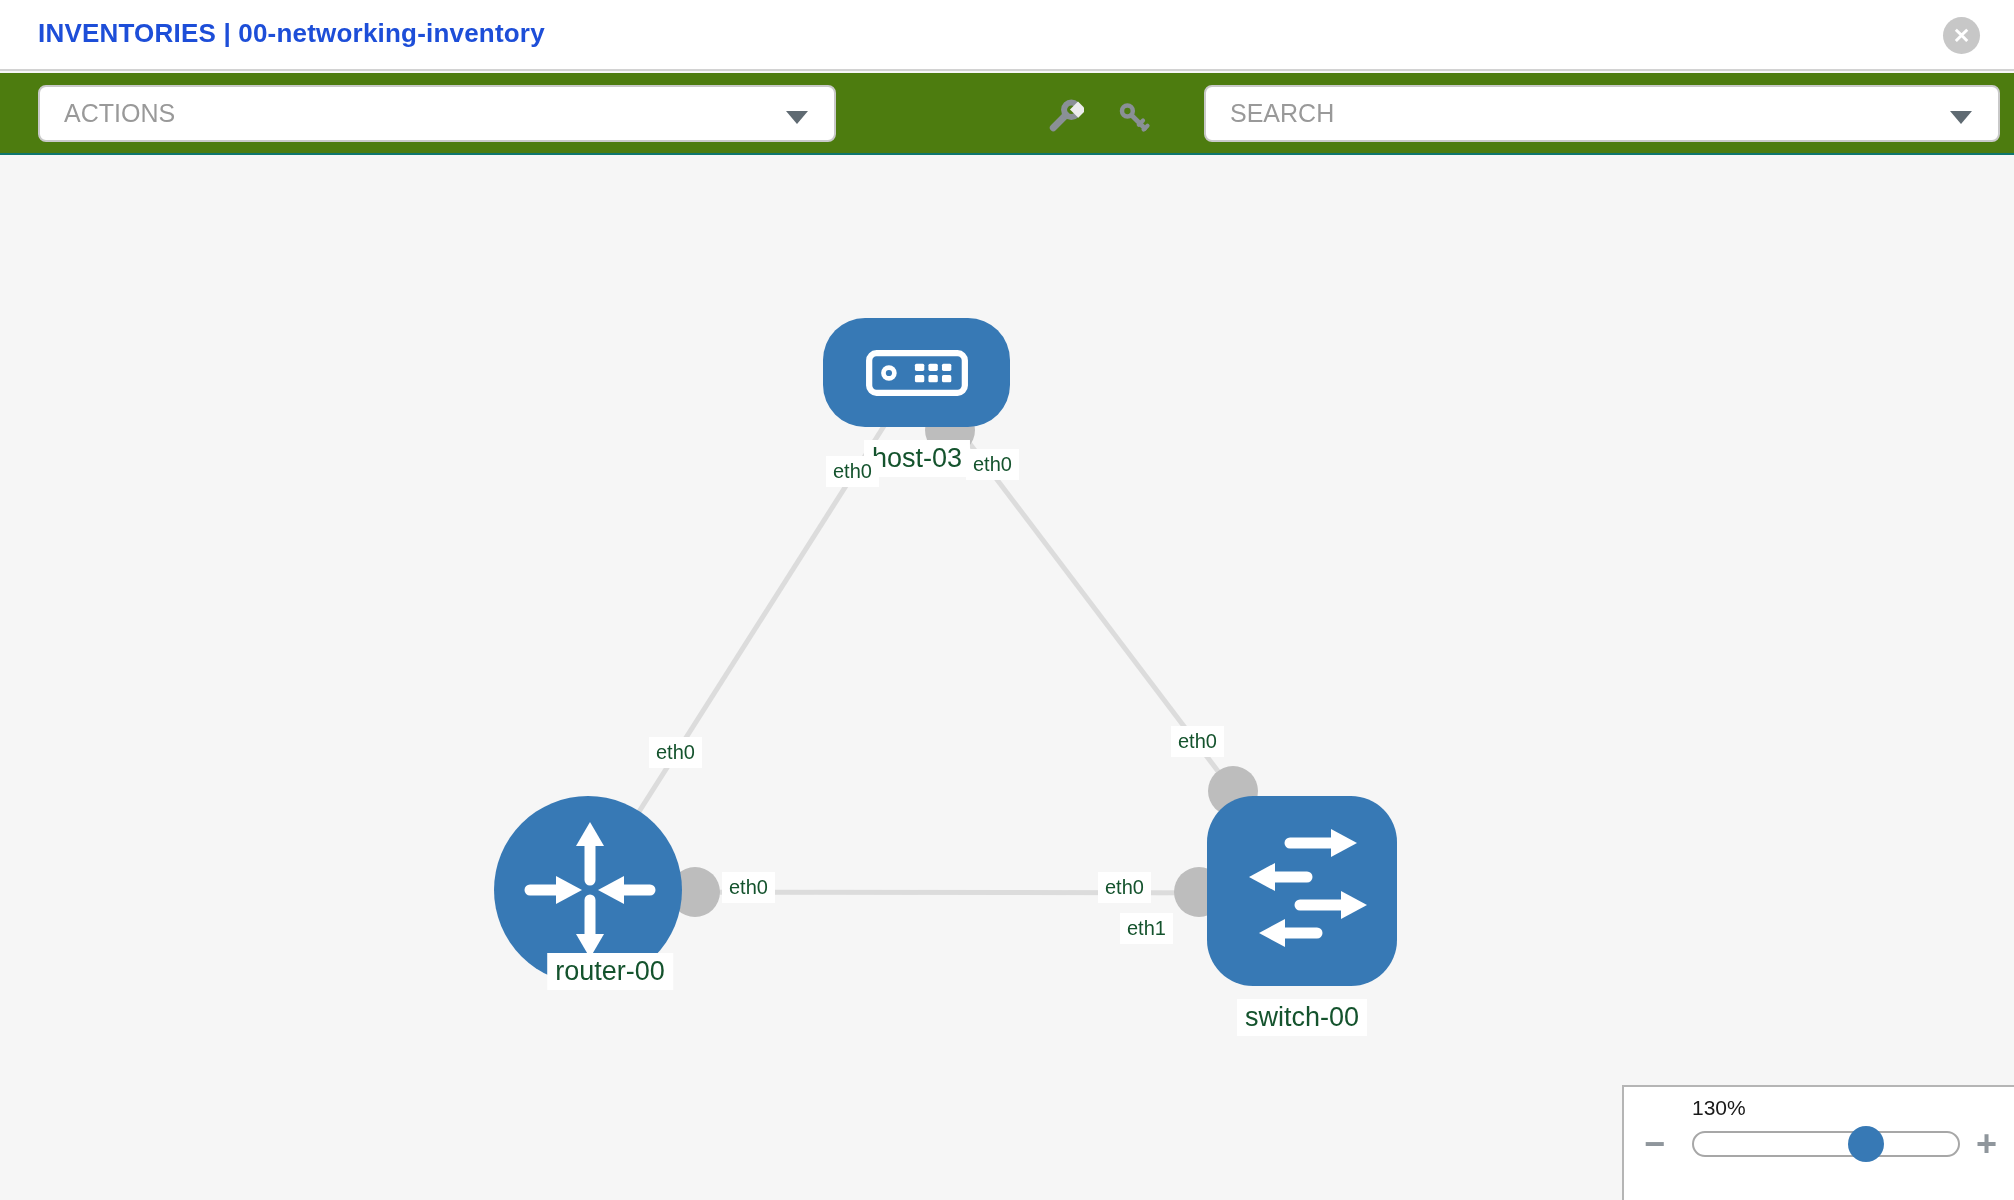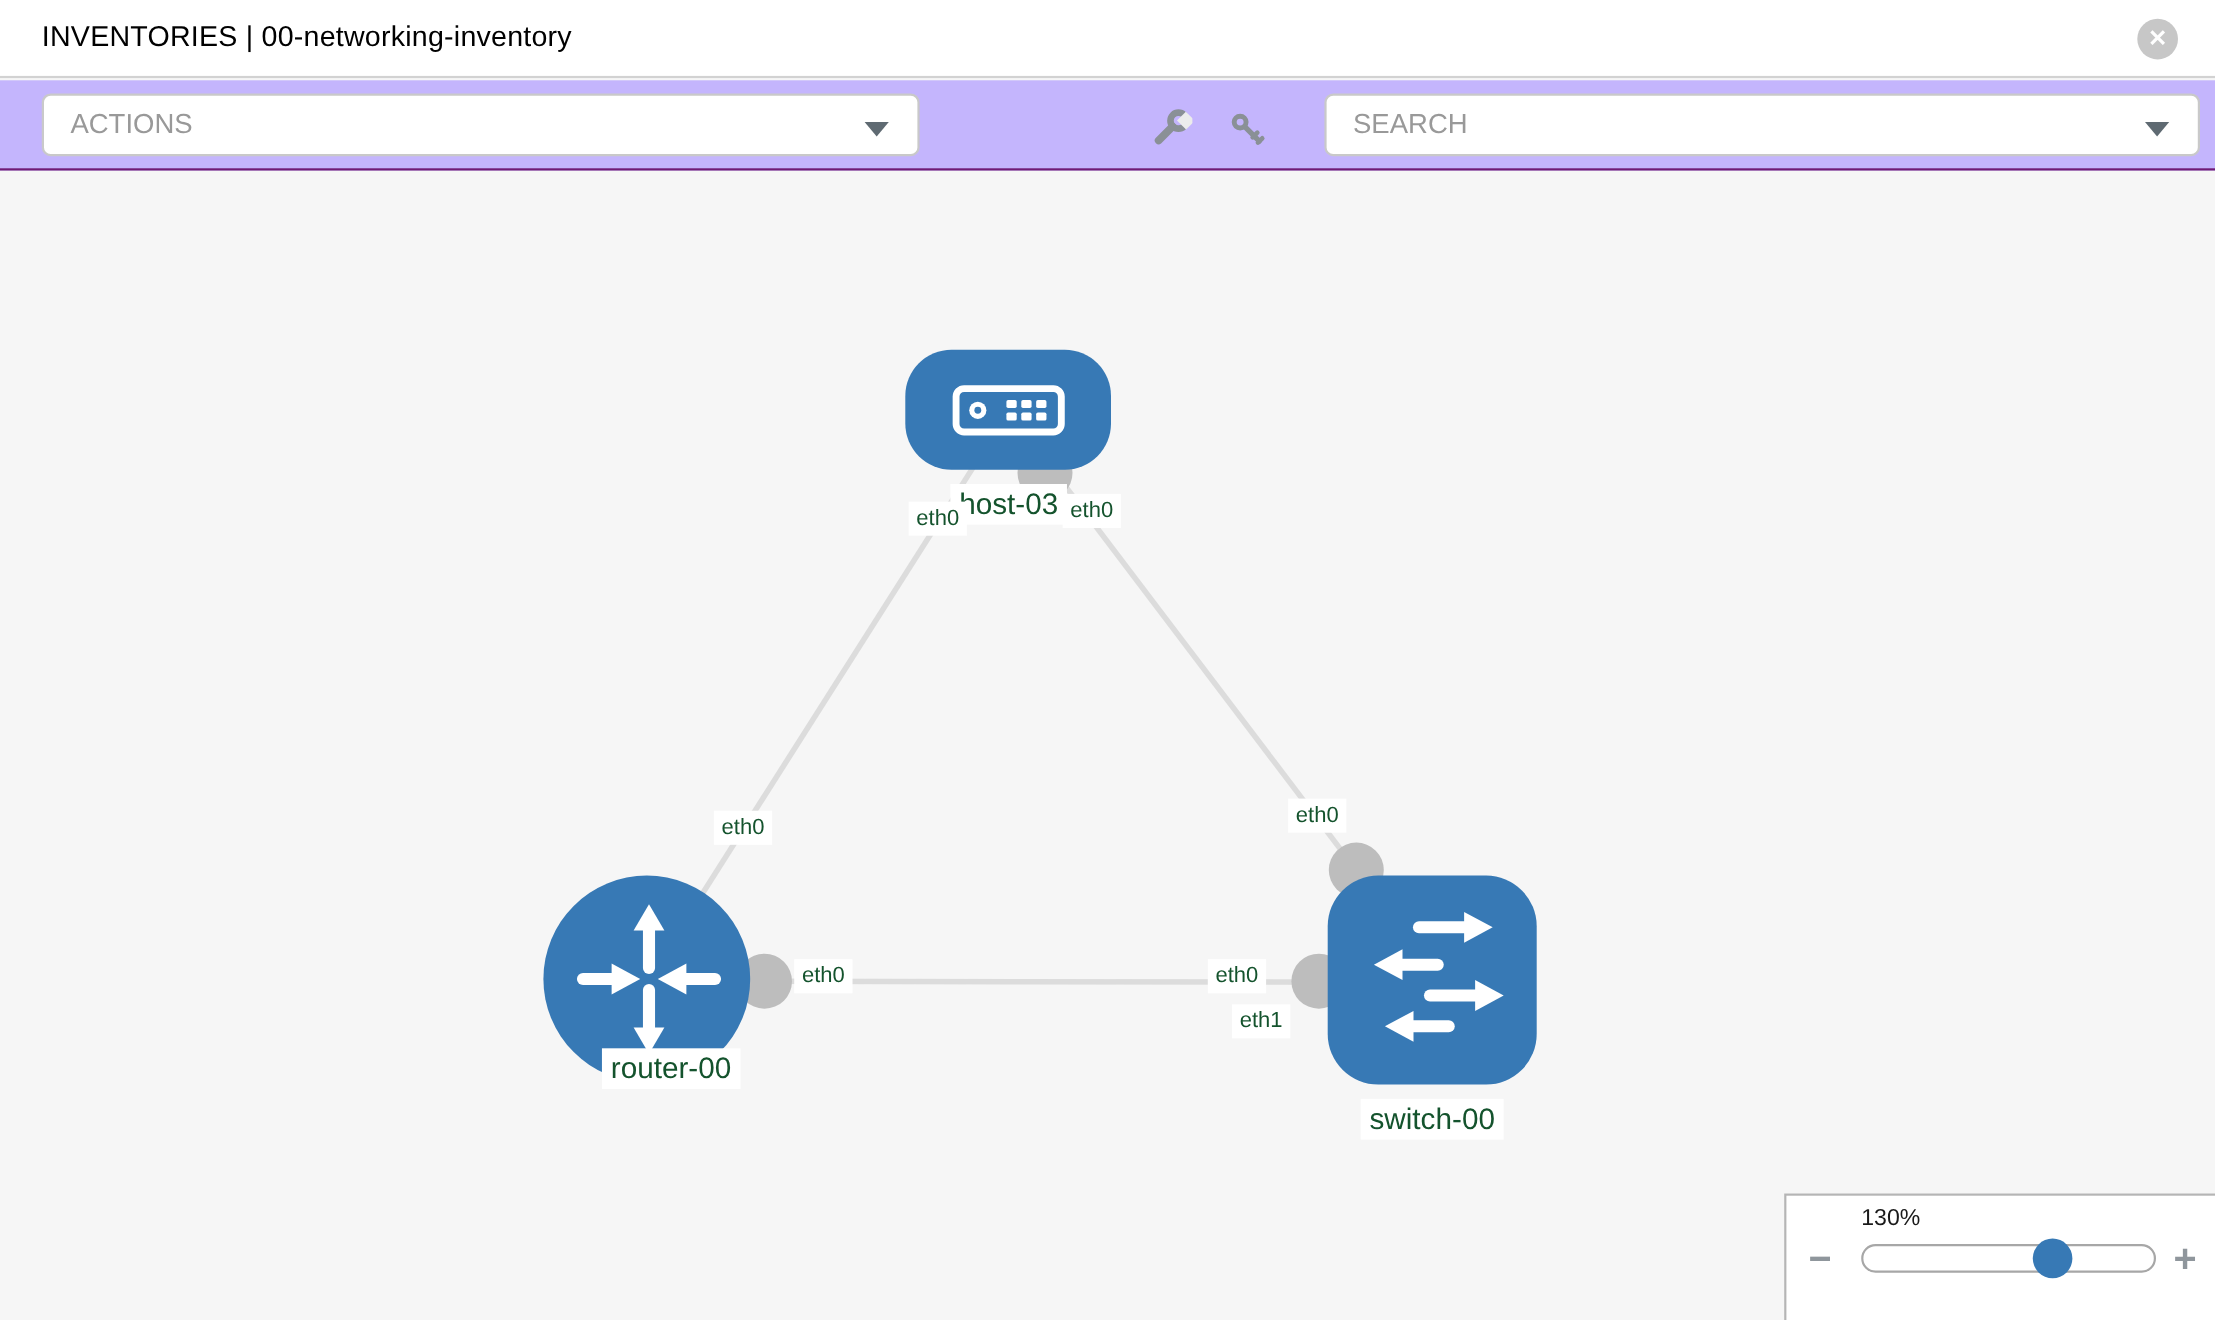--- a/index.html
+++ b/index.html
@@ -4,29 +4,29 @@
 <style>
   * { margin:0; padding:0; box-sizing:border-box; }
   html,body { width:2014px; height:1200px; overflow:hidden; }
   body { font-family:"Liberation Sans", sans-serif; background:#f6f6f6; }
   #app { position:relative; width:2014px; height:1200px; overflow:hidden; }
 
   
   .header { position:absolute; left:0; top:0; width:2014px; height:71px;
             background:#ffffff; border-bottom:2px solid #d2d2d2; }
   .header-title { position:absolute; left:38px; top:18px; font-size:26px;
-                  font-weight:normal; color:#000000; letter-spacing:.2px; }
+                  font-weight:bold; color:#1d4ed8; letter-spacing:.2px; }
   .close-btn { position:absolute; right:34px; top:17px; width:37px; height:37px;
                border-radius:50%; background:#c7c7c7; color:#ffffff;
                display:flex; align-items:center; justify-content:center;
                font-size:21px; font-weight:bold; cursor:pointer; }
 
   
   .toolbar { position:absolute; left:0; top:73px; width:2014px; height:82px;
-             background:#c4b5fd; border-bottom:2px solid #701a75; }
+             background:#4d7c0f; border-bottom:2px solid #0f766e; }
   .select-box { position:absolute; top:12px; height:57px; background:#ffffff;
                 border:2px solid #c9c9c9; border-radius:8px; display:flex;
                 align-items:center; padding:0 24px; }
   .select-box .ph { font-size:25px; color:#999999; }
   .caret { position:absolute; right:26px; top:24px; width:0; height:0;
            border-left:11px solid transparent; border-right:11px solid transparent;
            border-top:13px solid #5f6a72; }
   .tool-icon { position:absolute; top:24px; width:38px; height:38px; }
 
   

